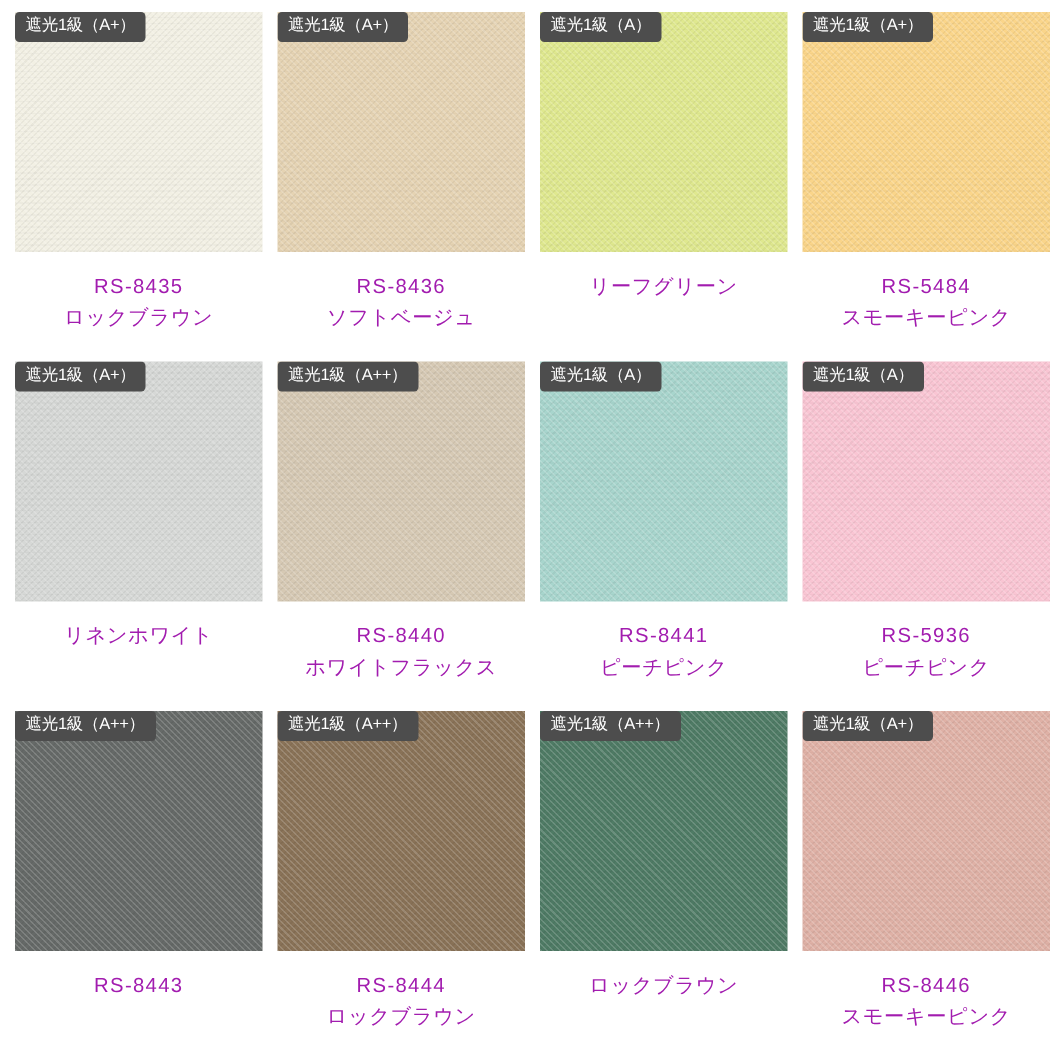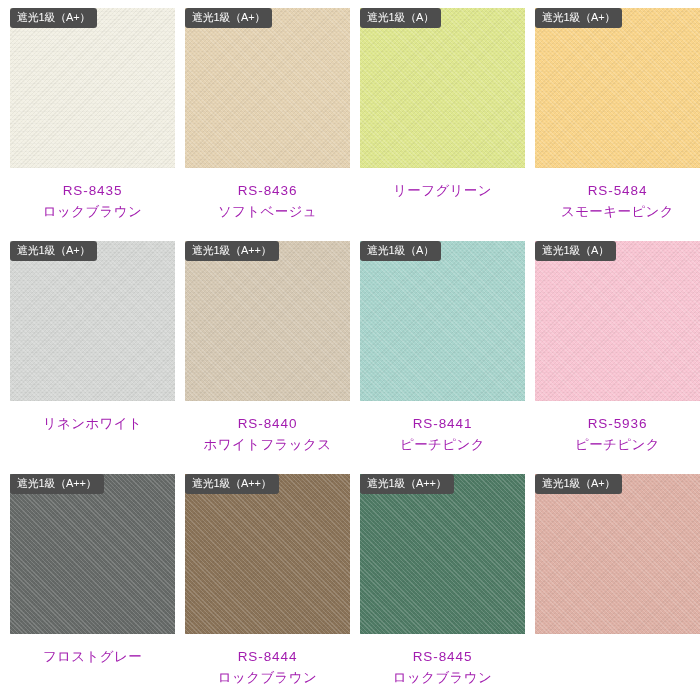--- a/index.html
+++ b/index.html
@@ -141,42 +141,45 @@
         <span class="code">RS-5936</span>
         <span class="name">ピーチピンク</span>
       </div>
     </div>
     <div class="cell">
       <div class="swatch" style="background: rgb(102, 106, 104);">
         <div class="tex"></div>
         <div class="badge">遮光1級（A++）</div>
       </div>
       <div class="labels">
-        <span class="name">フロストグレー</span>
+        <span class="code">RS-8443</span>
       </div>
     </div>
     <div class="cell">
       <div class="swatch" style="background: rgb(138, 115, 88);">
         <div class="tex"></div>
         <div class="badge">遮光1級（A++）</div>
       </div>
       <div class="labels">
         <span class="code">RS-8444</span>
         <span class="name">ロックブラウン</span>
       </div>
     </div>
     <div class="cell">
       <div class="swatch" style="background: rgb(79, 123, 101);">
         <div class="tex"></div>
         <div class="badge">遮光1級（A++）</div>
       </div>
       <div class="labels">
-        <span class="code">RS-8445</span>
         <span class="name">ロックブラウン</span>
       </div>
     </div>
     <div class="cell">
       <div class="swatch" style="background: rgb(223, 177, 166);">
         <div class="tex"></div>
         <div class="badge">遮光1級（A+）</div>
       </div>
+      <div class="labels">
+        <span class="code">RS-8446</span>
+        <span class="name">スモーキーピンク</span>
+      </div>
     </div>
   </div>
 
 </body></html>

